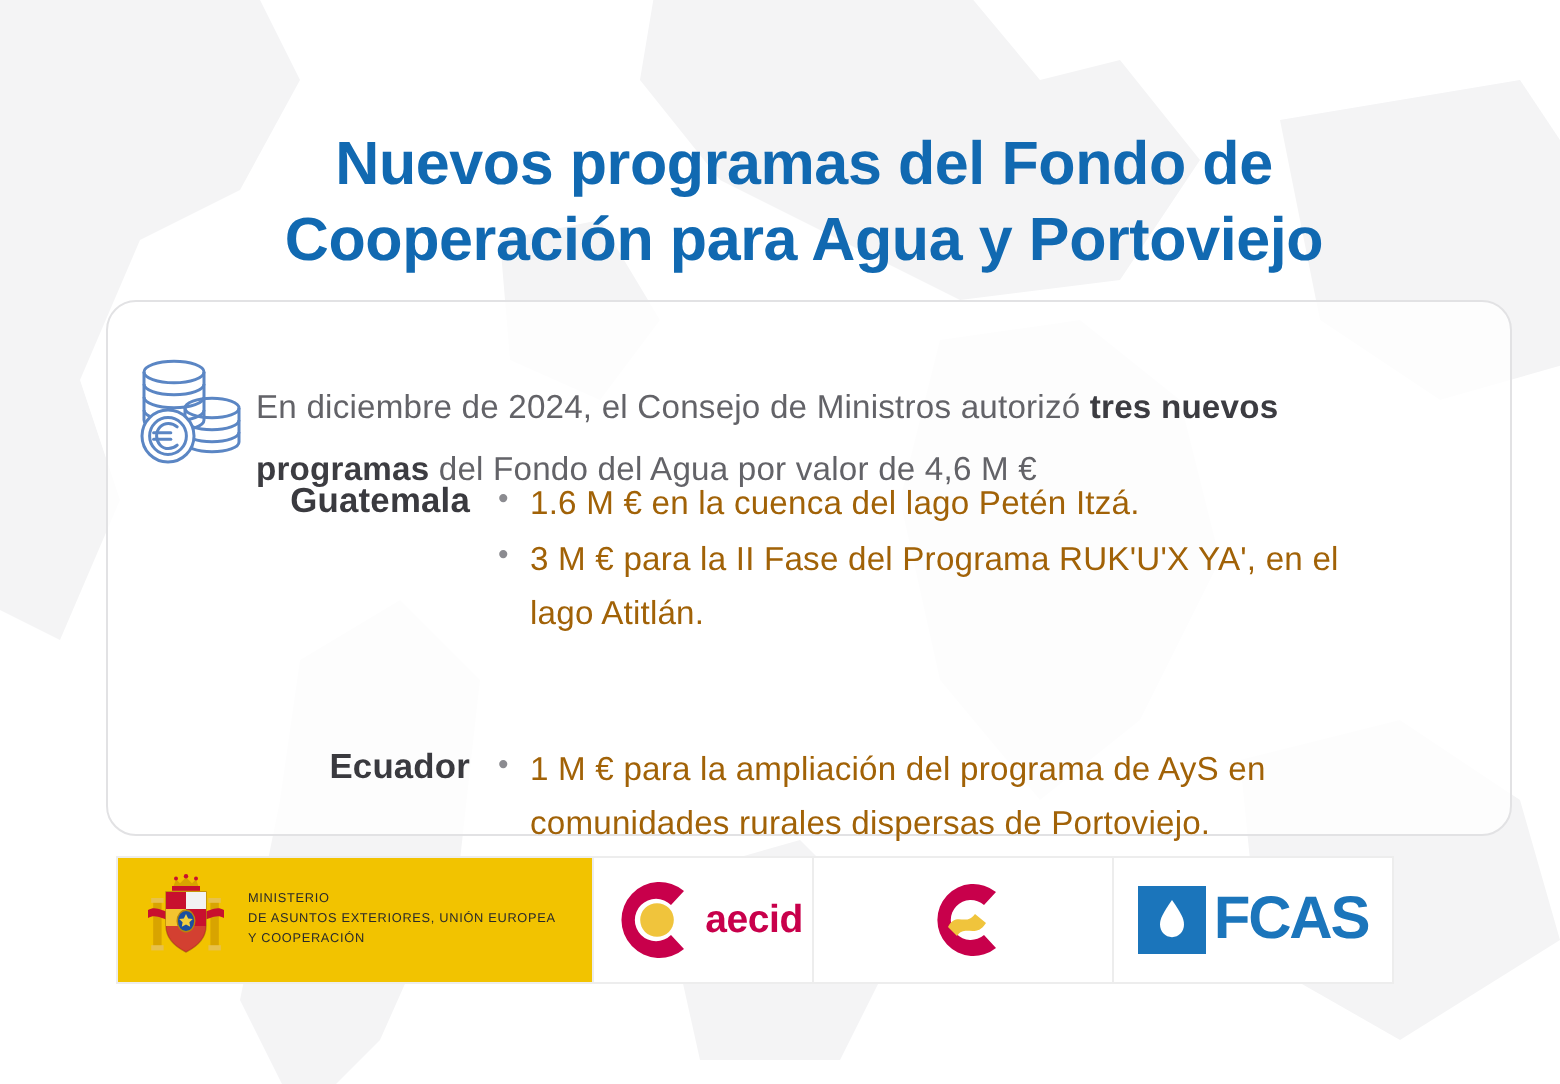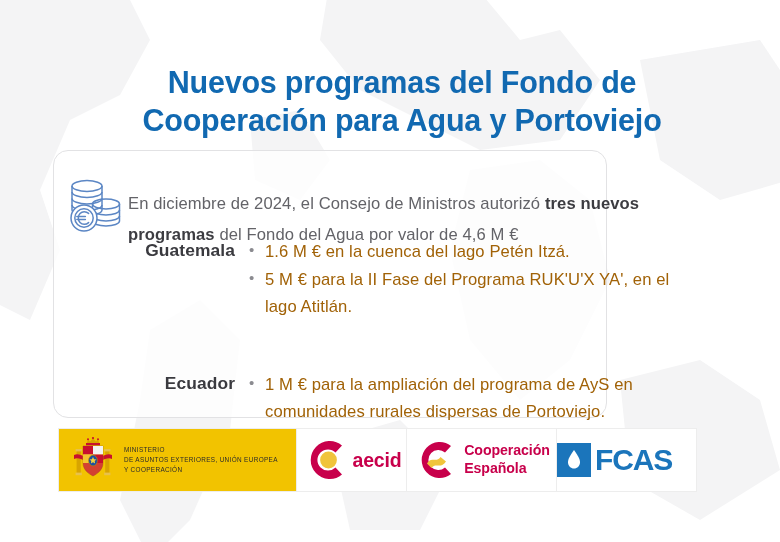--- a/index.html
+++ b/index.html
@@ -43,21 +43,21 @@
   #page-title .tl {
     display: block;
     white-space: nowrap;
   }
 
   
   #info-card {
     position: absolute;
     left: 53px;
     top: 150px;
-    width: 554px;
+    width: 703px;
     height: 268px;
     box-sizing: border-box;
     background: rgba(255,255,255,0.80);
     border: 1.3px solid #e2e2e4;
     border-radius: 15px;
     z-index: 2;
   }
 
   
   #intro-row {
@@ -165,21 +165,21 @@
     font-size: 6.4px;
     line-height: 1.52;
     color: #2a2a2a;
     letter-spacing: 0.35px;
     font-family: "Liberation Sans", sans-serif;
   }
   #ministerio-text .ml1 { font-weight: normal; }
 
   #logo-aecid { flex: 0 0 110px; justify-content: center; background:#fff; }
   #logo-cooperacion { flex: 0 0 150px; justify-content: center; background:#fff; }
-  #logo-fcas { flex: 1 1 auto; background:#fff; }
+  #logo-fcas { flex: 1 1 auto; justify-content: center; background:#fff; }
 
   .aecid-mark { width: 46px; height: 46px; }
   .aecid-word {
     margin-left: 5px;
     font-size: 19.5px;
     font-weight: bold;
     color: #c8004b;
     letter-spacing: -0.2px;
   }
   .coop-mark { width: 44px; height: 44px; }
@@ -248,21 +248,21 @@
 
     <p id="intro-text">
       <span>En diciembre de 2024, el Consejo de Ministros autorizó </span><b>tres</b><span> </span><b>nuevos programas</b><span> del Fondo del Agua por valor de 4,6 M €</span>
     </p>
   </div>
 
   <div class="country-row" id="row-guatemala">
     <div class="country-name">Guatemala</div>
     <ul class="bullet-list">
       <li>1.6 M € en la cuenca del lago Petén Itzá.</li>
-      <li>5 M € para la II Fase del Programa RUK'U'X YA', en el lago Atitlán.</li>
+      <li>3 M € para la II Fase del Programa RUK'U'X YA', en el lago Atitlán.</li>
     </ul>
   </div>
 
   <div class="country-row" id="row-ecuador">
     <div class="country-name">Ecuador</div>
     <ul class="bullet-list">
       <li>1 M € para la ampliación del programa de AyS en comunidades rurales dispersas de Portoviejo.</li>
     </ul>
   </div>
 
@@ -311,24 +311,20 @@
       <circle cx="26.5" cy="23" r="8.4" fill="#f0c43c"></circle>
     </svg>
     <span class="aecid-word">aecid</span>
   </div>
 
   <div class="logo-cell" id="logo-cooperacion">
     <svg class="coop-mark" viewBox="0 0 44 44" xmlns="http://www.w3.org/2000/svg">
       <path d="M38 8 A18 18 0 1 0 38 36 L32 29.5 A10 10 0 1 1 32 14.5 Z" fill="#c8004b"></path>
       <path d="M14 25.5 C18 17.5 23 25.5 27.5 19 L33 23.5 C28 31.5 22.5 24 18.5 30 Z" fill="#f0c43c"></path>
     </svg>
-    <span class="coop-word">
-      <span style="display:block">Cooperación</span>
-      <span style="display:block">Española</span>
-    </span>
   </div>
 
   <div class="logo-cell" id="logo-fcas">
     <svg class="fcas-mark" viewBox="0 0 34 34" xmlns="http://www.w3.org/2000/svg">
       <rect x="0" y="0" width="34" height="34" fill="#1b75bb"></rect>
       <path d="M17 7 C12.5 13.5 11 16.3 11 19.3 C11 22.9 13.7 25.6 17 25.6 C20.3 25.6 23 22.9 23 19.3 C23 16.3 21.5 13.5 17 7 Z" fill="#ffffff"></path>
     </svg>
     <span class="fcas-word">FCAS</span>
   </div>
 

